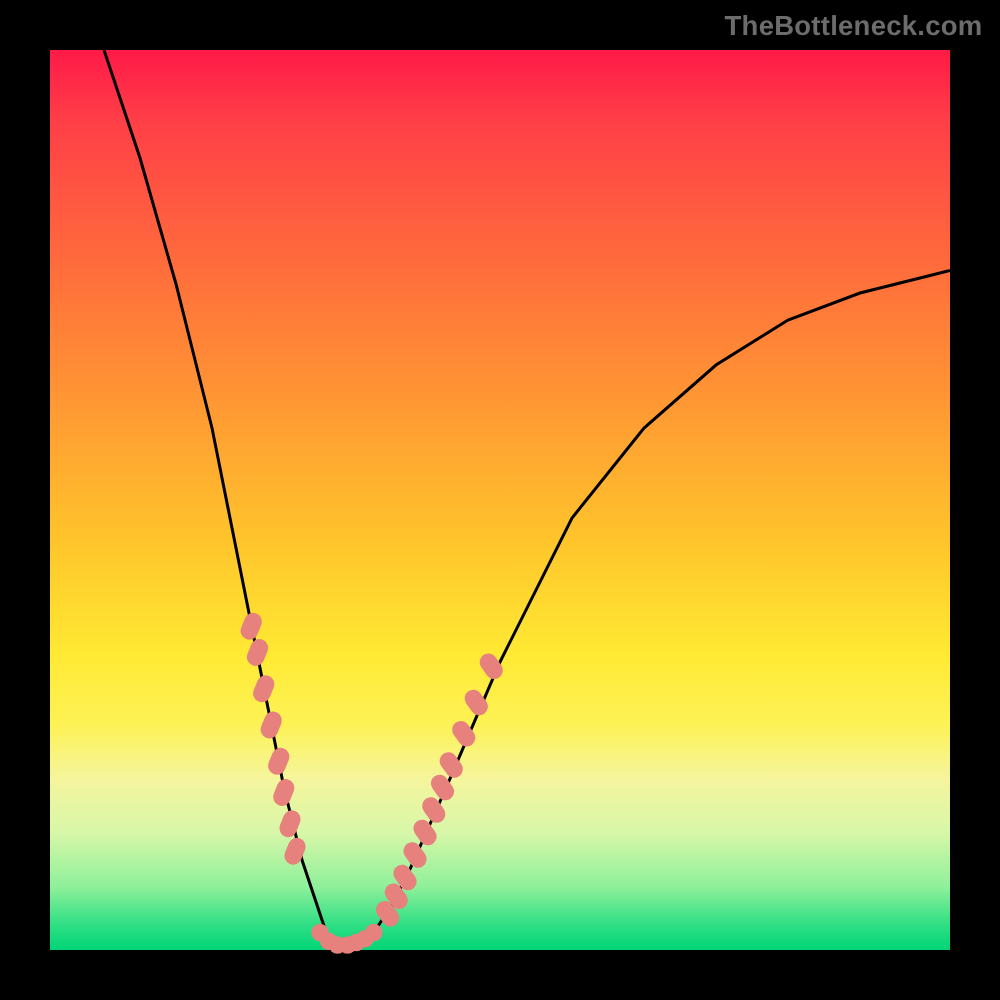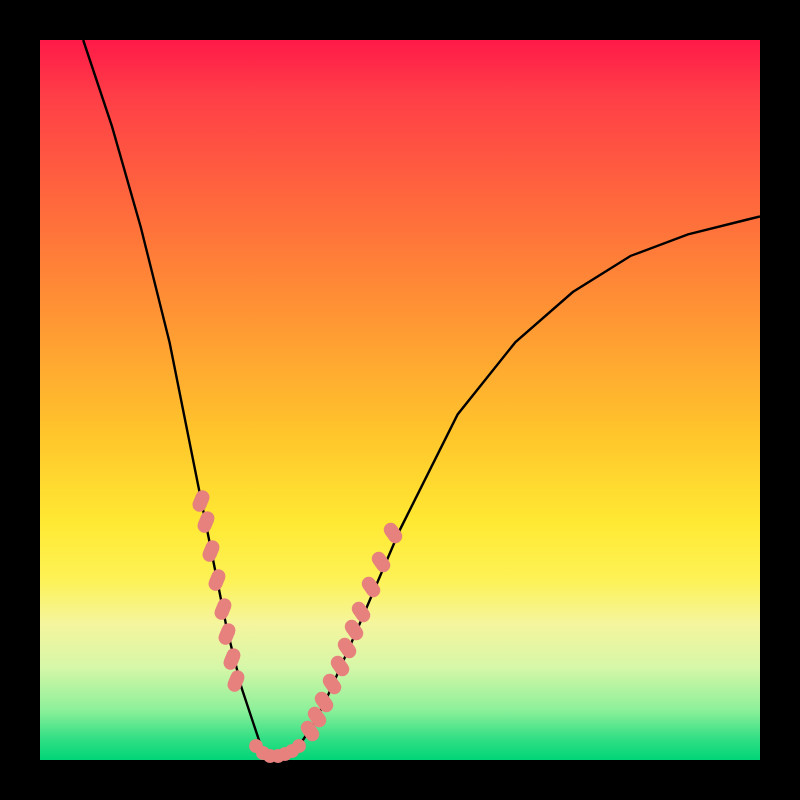--- a/index.html
+++ b/index.html
@@ -60,20 +60,21 @@
     border-radius: 7px;
     background: #e7817e;
     transform: translate(-50%, -50%);
   }
 </style>
 </head>
 <body>
 
 <div class="canvas">
 
+  <div class="watermark">TheBottleneck.com</div>
 
   <div class="plot-area">
 
     <svg class="curve" viewBox="0 0 720 720" preserveAspectRatio="none">
       <path d="M43.2 0.0 L72.0 86.4 L100.8 187.2 L129.6 302.4 L158.4 446.4 L172.8 518.4 L187.2 590.4 L201.6 648.0 L216.0 691.2 L223.2 712.8 L230.4 720.0 L237.6 720.0 L244.8 716.4 L259.2 705.6 L273.6 684.0 L288.0 655.2 L316.8 590.4 L360.0 489.6 L417.6 374.4 L475.2 302.4 L532.8 252.0 L590.4 216.0 L648.0 194.4 L705.6 180.0 L720.0 176.4" fill="none" stroke="#000000" stroke-width="2.4"></path>
     </svg>
 
     <div>
         <div class="dot" style="left: 161.28px; top: 460.8px; transform: translate(-50%, -50%) rotate(22deg);"></div>
         <div class="dot" style="left: 165.6px; top: 482.4px; transform: translate(-50%, -50%) rotate(22deg);"></div>

